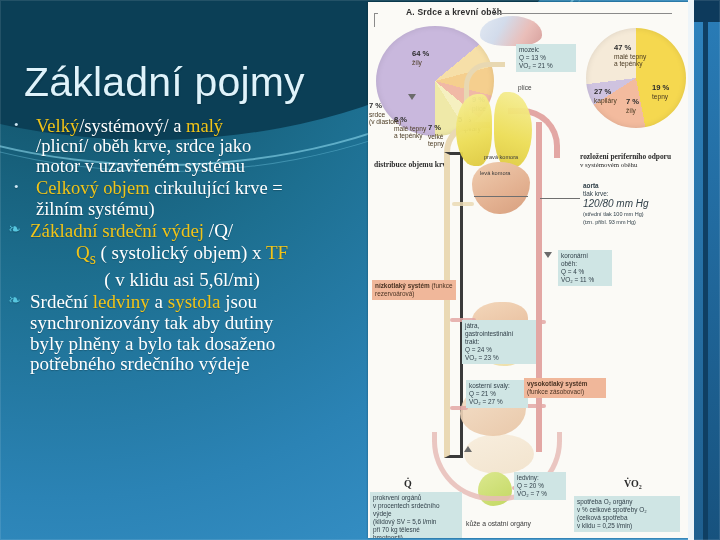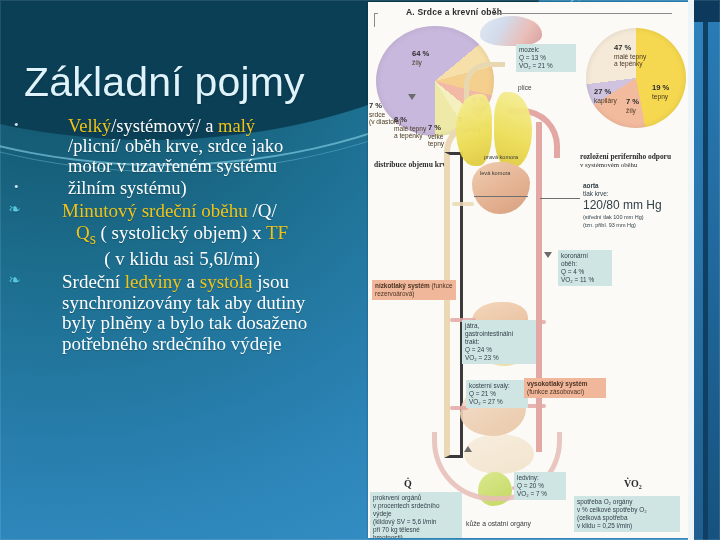--- a/index.html
+++ b/index.html
@@ -71,21 +71,21 @@
   .b-item.lvl2 .bullet{
     left:2px;top:-1px;color:#57c7e0;font-size:15px;
     font-family:"DejaVu Sans",sans-serif;
   }
   .b-item.sub{
     padding-left:24px;text-indent:0;
     font-size:19px;
   }
   .hl{color:#f0c419;}
   .ctr{display:block;text-align:center;padding-right:34px;}
-  .sub-line{display:block;margin-left:32px;}
+  .sub-line{display:block;}
 
   
   #figure-panel{
     position:absolute;left:368px;top:2px;width:320px;height:536px;
     background:#fbfaf6;
     box-shadow:0 0 2px rgba(0,0,0,.35);
     overflow:hidden;
     font-family:"Liberation Sans",sans-serif;
     color:#3a3a3a;
   }
@@ -275,26 +275,27 @@
 
       <li class="b-item lvl1">
         <span class="bullet">•</span>
         <span class="sub-line"><span class="hl">Velký</span>/systémový/ a <span class="hl">malý</span></span>
         <span class="sub-line">/plicní/ oběh krve, srdce jako</span>
         <span class="sub-line">motor  v uzavřeném systému</span>
       </li>
 
       <li class="b-item lvl1">
         <span class="bullet">•</span>
+        <span class="sub-line"><span class="hl">Celkový objem</span> cirkulující krve =</span>
         <span class="sub-line">žilním systému)</span>
       </li>
 
       <li class="b-item lvl2">
         <span class="bullet">❧</span>
-        <span class="sub-line"><span class="hl">Minutový srdeční oběhu</span> /Q/</span>
+        <span class="sub-line"><span class="hl">Základní srdeční výdej</span> /Q/</span>
       </li>
 
       <li class="b-item sub">
         <span class="ctr"><span class="hl">Q<sub>s</sub></span> ( systolický objem) x <span class="hl">TF</span></span>
       </li>
 
       <li class="b-item sub">
         <span class="ctr">( v klidu  asi 5,6l/mi)</span>
       </li>
 
@@ -388,21 +389,21 @@
 
       <div class="leader" style="left:106px;top:194px;width:54px;"></div>
 
       <div class="lbl" style="left:150px;top:82px;">plíce</div>
       <div class="lbl" style="left:116px;top:152px;font-size:5.6px;">pravá komora</div>
       <div class="lbl" style="left:112px;top:168px;font-size:5.6px;">levá komora</div>
 
       <div class="cbox plain" style="left:212px;top:178px;width:96px;">
         <b>aorta</b><br>
         <span>tlak krve:</span><br>
-        <span style="font-size:12px;">120/80 mm Hg</span><br>
+        <span style="font-size:10px;font-style:italic;">120/80 mm Hg</span><br>
         <span class="sm">(střední tlak 100 mm Hg)</span><br>
         <span class="sm">(tzn. přibl. 93 mm Hg)</span>
       </div>
       <div class="leader" style="left:172px;top:196px;width:40px;"></div>
 
       <div class="cbox teal" style="left:190px;top:248px;width:48px;">
         <span>koronární</span><br>
         <span>oběh:</span><br>
         <span>Q = 4 %</span><br>
         <span>VO₂ = 11 %</span>

